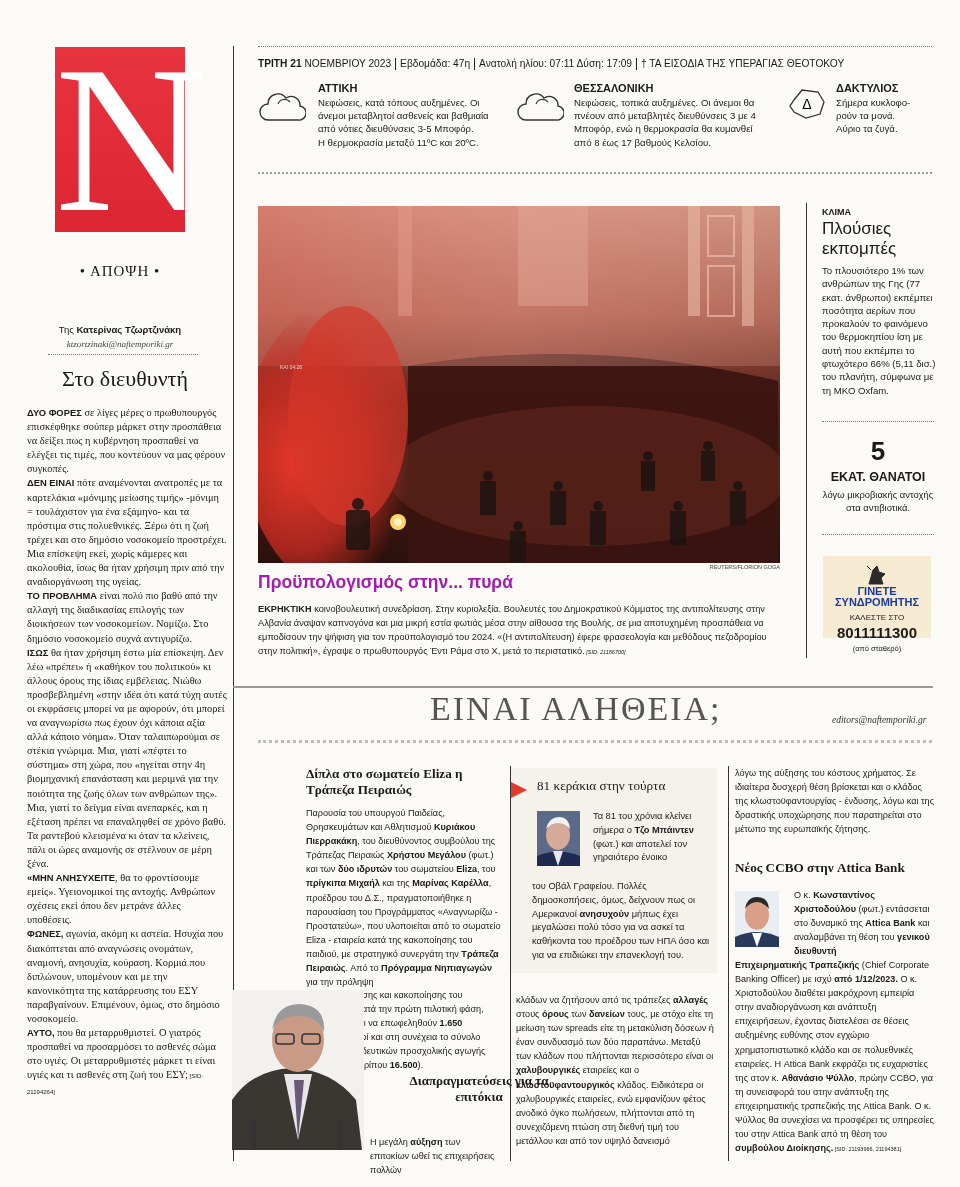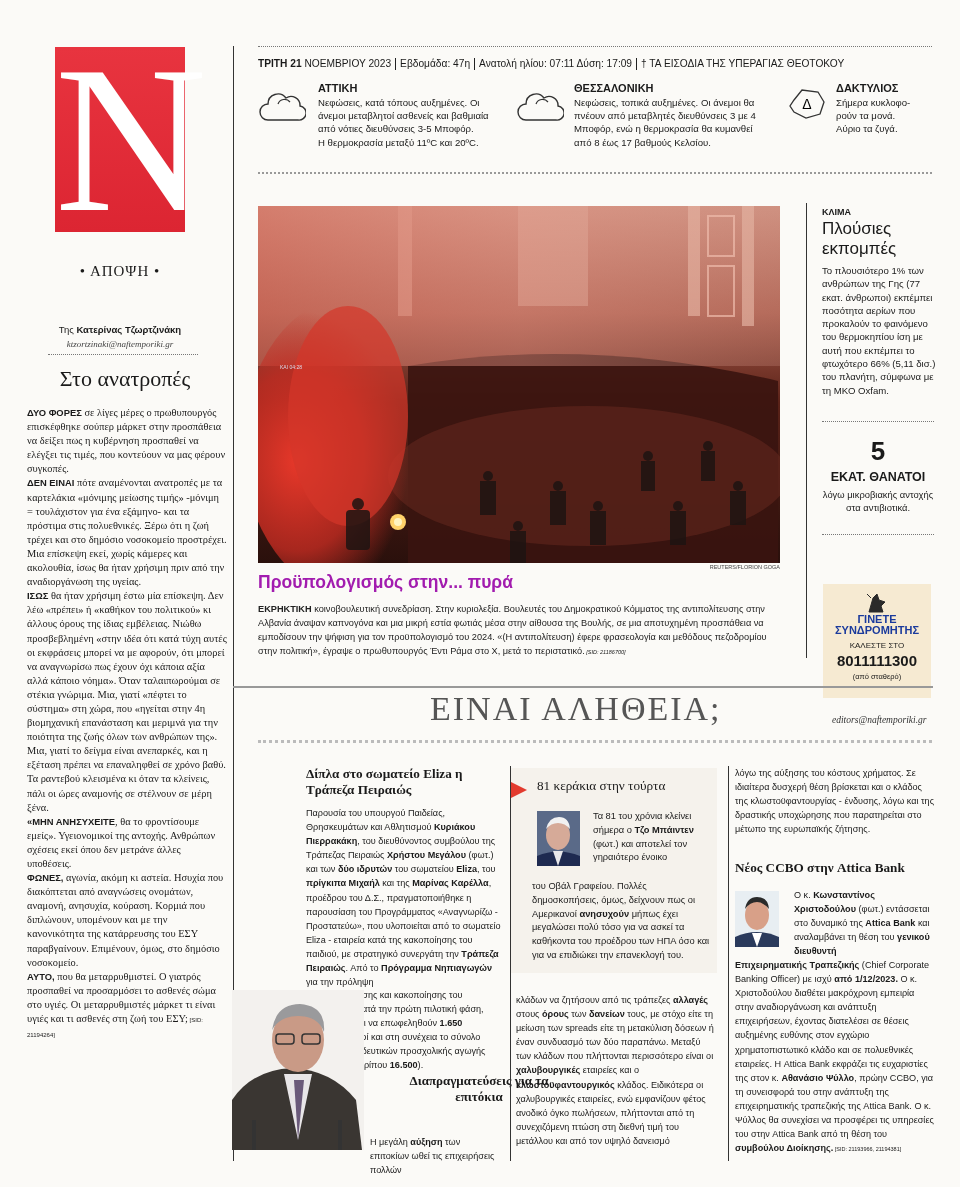--- a/index.html
+++ b/index.html
@@ -43,21 +43,21 @@
   
   #rs-vline{left:806px;top:203px;height:455px;}
   #rs-kicker{left:822px;top:207px;font-size:9px;font-weight:bold;}
   #rs-title{left:822px;top:219px;font-size:17px;line-height:20px;width:120px;}
   #rs-body{left:822px;top:264px;width:118px;font-size:9.6px;line-height:13.3px;}
   #rs-rule1{left:822px;top:421px;width:112px;}
   #rs-number{left:822px;top:436px;width:112px;text-align:center;font-size:26px;font-weight:bold;}
   #rs-num-label{left:815px;top:470px;width:126px;text-align:center;font-size:12.5px;font-weight:bold;}
   #rs-num-text{left:822px;top:488px;width:112px;text-align:center;font-size:9.4px;line-height:13px;}
   #rs-rule2{left:822px;top:534px;width:112px;}
-  #sub-box{left:823px;top:584px;width:108px;height:114px;background:#f6ead2;}
+  #sub-box{left:823px;top:556px;width:108px;height:82px;background:#f6ead2;}
   #sub-box .c{position:absolute;width:100%;text-align:center;}
 
   
   #sec-rule-top{left:233px;top:686px;width:700px;border-top:2px solid #999;}
   #sec-title{left:430px;top:690px;font-family:"Liberation Serif",serif;font-size:34px;letter-spacing:2px;color:#555;font-weight:normal;}
   #sec-email{left:832px;top:715px;font-family:"Liberation Serif",serif;font-style:italic;font-size:9.5px;color:#333;}
   #sec-rule-bot{left:258px;top:740px;width:674px;border-top:3px dotted #bbb;}
 
   
   #col-divider-left{left:233px;top:46px;height:1115px;}
@@ -89,24 +89,25 @@
 </head>
 <body>
 
 <div id="logo" class="abs">
   <div class="n">N</div>
 </div>
 <div id="section-label" class="abs">• ΑΠΟΨΗ •</div>
 <div id="byline" class="abs"><span>Της </span><b>Κατερίνας Τζωρτζινάκη</b></div>
 <div id="email" class="abs">ktzortzinaki@naftemporiki.gr</div>
 <div id="byline-rule" class="abs dotline"></div>
-<div id="op-title" class="abs">Στο ανατροπές</div>
+<div id="op-title" class="abs">Στο διευθυντή</div>
 <div id="op-body" class="abs">
     <p><span class="k">ΔΥΟ ΦΟΡΕΣ</span><span> σε λίγες μέρες ο πρωθυπουργός επισκέφθηκε σούπερ μάρκετ στην προσπάθεια να δείξει πως η κυβέρνηση προσπαθεί να ελέγξει τις τιμές, που κοντεύουν να μας φέρουν συγκοπές.</span></p>
     <p><span class="k">ΔΕΝ ΕΙΝΑΙ</span><span> πότε αναμένονται ανατροπές με τα καρτελάκια «μόνιμης μείωσης τιμής» -μόνιμη = τουλάχιστον για ένα εξάμηνο- και τα πρόστιμα στις πολυεθνικές. Ξέρω ότι η ζωή τρέχει και στο δημόσιο νοσοκομείο προστρέχει. Μια επίσκεψη εκεί, χωρίς κάμερες και ακολουθία, ίσως θα ήταν χρήσιμη πριν από την αναδιοργάνωση της υγείας.</span></p>
+    <p><span class="k">ΤΟ ΠΡΟΒΛΗΜΑ</span><span> είναι πολύ πιο βαθύ από την αλλαγή της διαδικασίας επιλογής των διοικήσεων των νοσοκομείων. Νομίζω. Στο δημόσιο νοσοκομείο συχνά αντιγυρίζω.</span></p>
     <p><span class="k">ΙΣΩΣ</span><span> θα ήταν χρήσιμη έστω μία επίσκεψη. Δεν λέω «πρέπει» ή «καθήκον του πολιτικού» κι άλλους όρους της ίδιας εμβέλειας. Νιώθω προσβεβλημένη «στην ιδέα ότι κατά τύχη αυτές οι εκφράσεις μπορεί να με αφορούν, ότι μπορεί να αναγνωρίσω πως έχουν όχι κάποια αξία αλλά κάποιο νόημα». Όταν ταλαιπωρούμαι σε στέκια γνώριμα. Μια, γιατί «πέφτει το σύστημα» στη χώρα, που «ηγείται στην 4η βιομηχανική επανάσταση και μεριμνά για την ποιότητα της ζωής όλων των ανθρώπων της». Μια, γιατί το δείγμα είναι ανεπαρκές, και η εξέταση πρέπει να επαναληφθεί σε χρόνο βαθύ. Τα ραντεβού κλεισμένα κι όταν τα κλείνεις, πάλι οι ώρες αναμονής σε στέλνουν σε μέρη ξένα.</span></p>
     <p><span class="k">«ΜΗΝ ΑΝΗΣΥΧΕΙΤΕ</span><span>, θα το φροντίσουμε εμείς». Υγειονομικοί της αντοχής. Ανθρώπων σχέσεις εκεί όπου δεν μετράνε άλλες υποθέσεις.</span></p>
     <p><span class="k">ΦΩΝΕΣ,</span><span> αγωνία, ακόμη κι αστεία. Ησυχία που διακόπτεται από αναγνώσεις ονομάτων, αναμονή, ανησυχία, κούραση. Κορμιά που διπλώνουν, υπομένουν και με την κανονικότητα της κατάρρευσης του ΕΣΥ παραβγαίνουν. Επιμένουν, όμως, στο δημόσιο νοσοκομείο.</span></p>
     <p><span class="k">ΑΥΤΟ,</span><span> που θα μεταρρυθμιστεί. Ο γιατρός προσπαθεί να προσαρμόσει το ασθενές σώμα στο υγιές. Οι μεταρρυθμιστές μάρκετ τι είναι υγιές και τι ασθενές στη ζωή του ΕΣΥ;</span><span class="sid"> [SID: 21194264]</span></p>
   </div>
 
 <div id="col-divider-left" class="vline"></div>
 
 <div id="top-rule" class="abs dotline"></div>
 <div id="datebar" class="abs cond">

